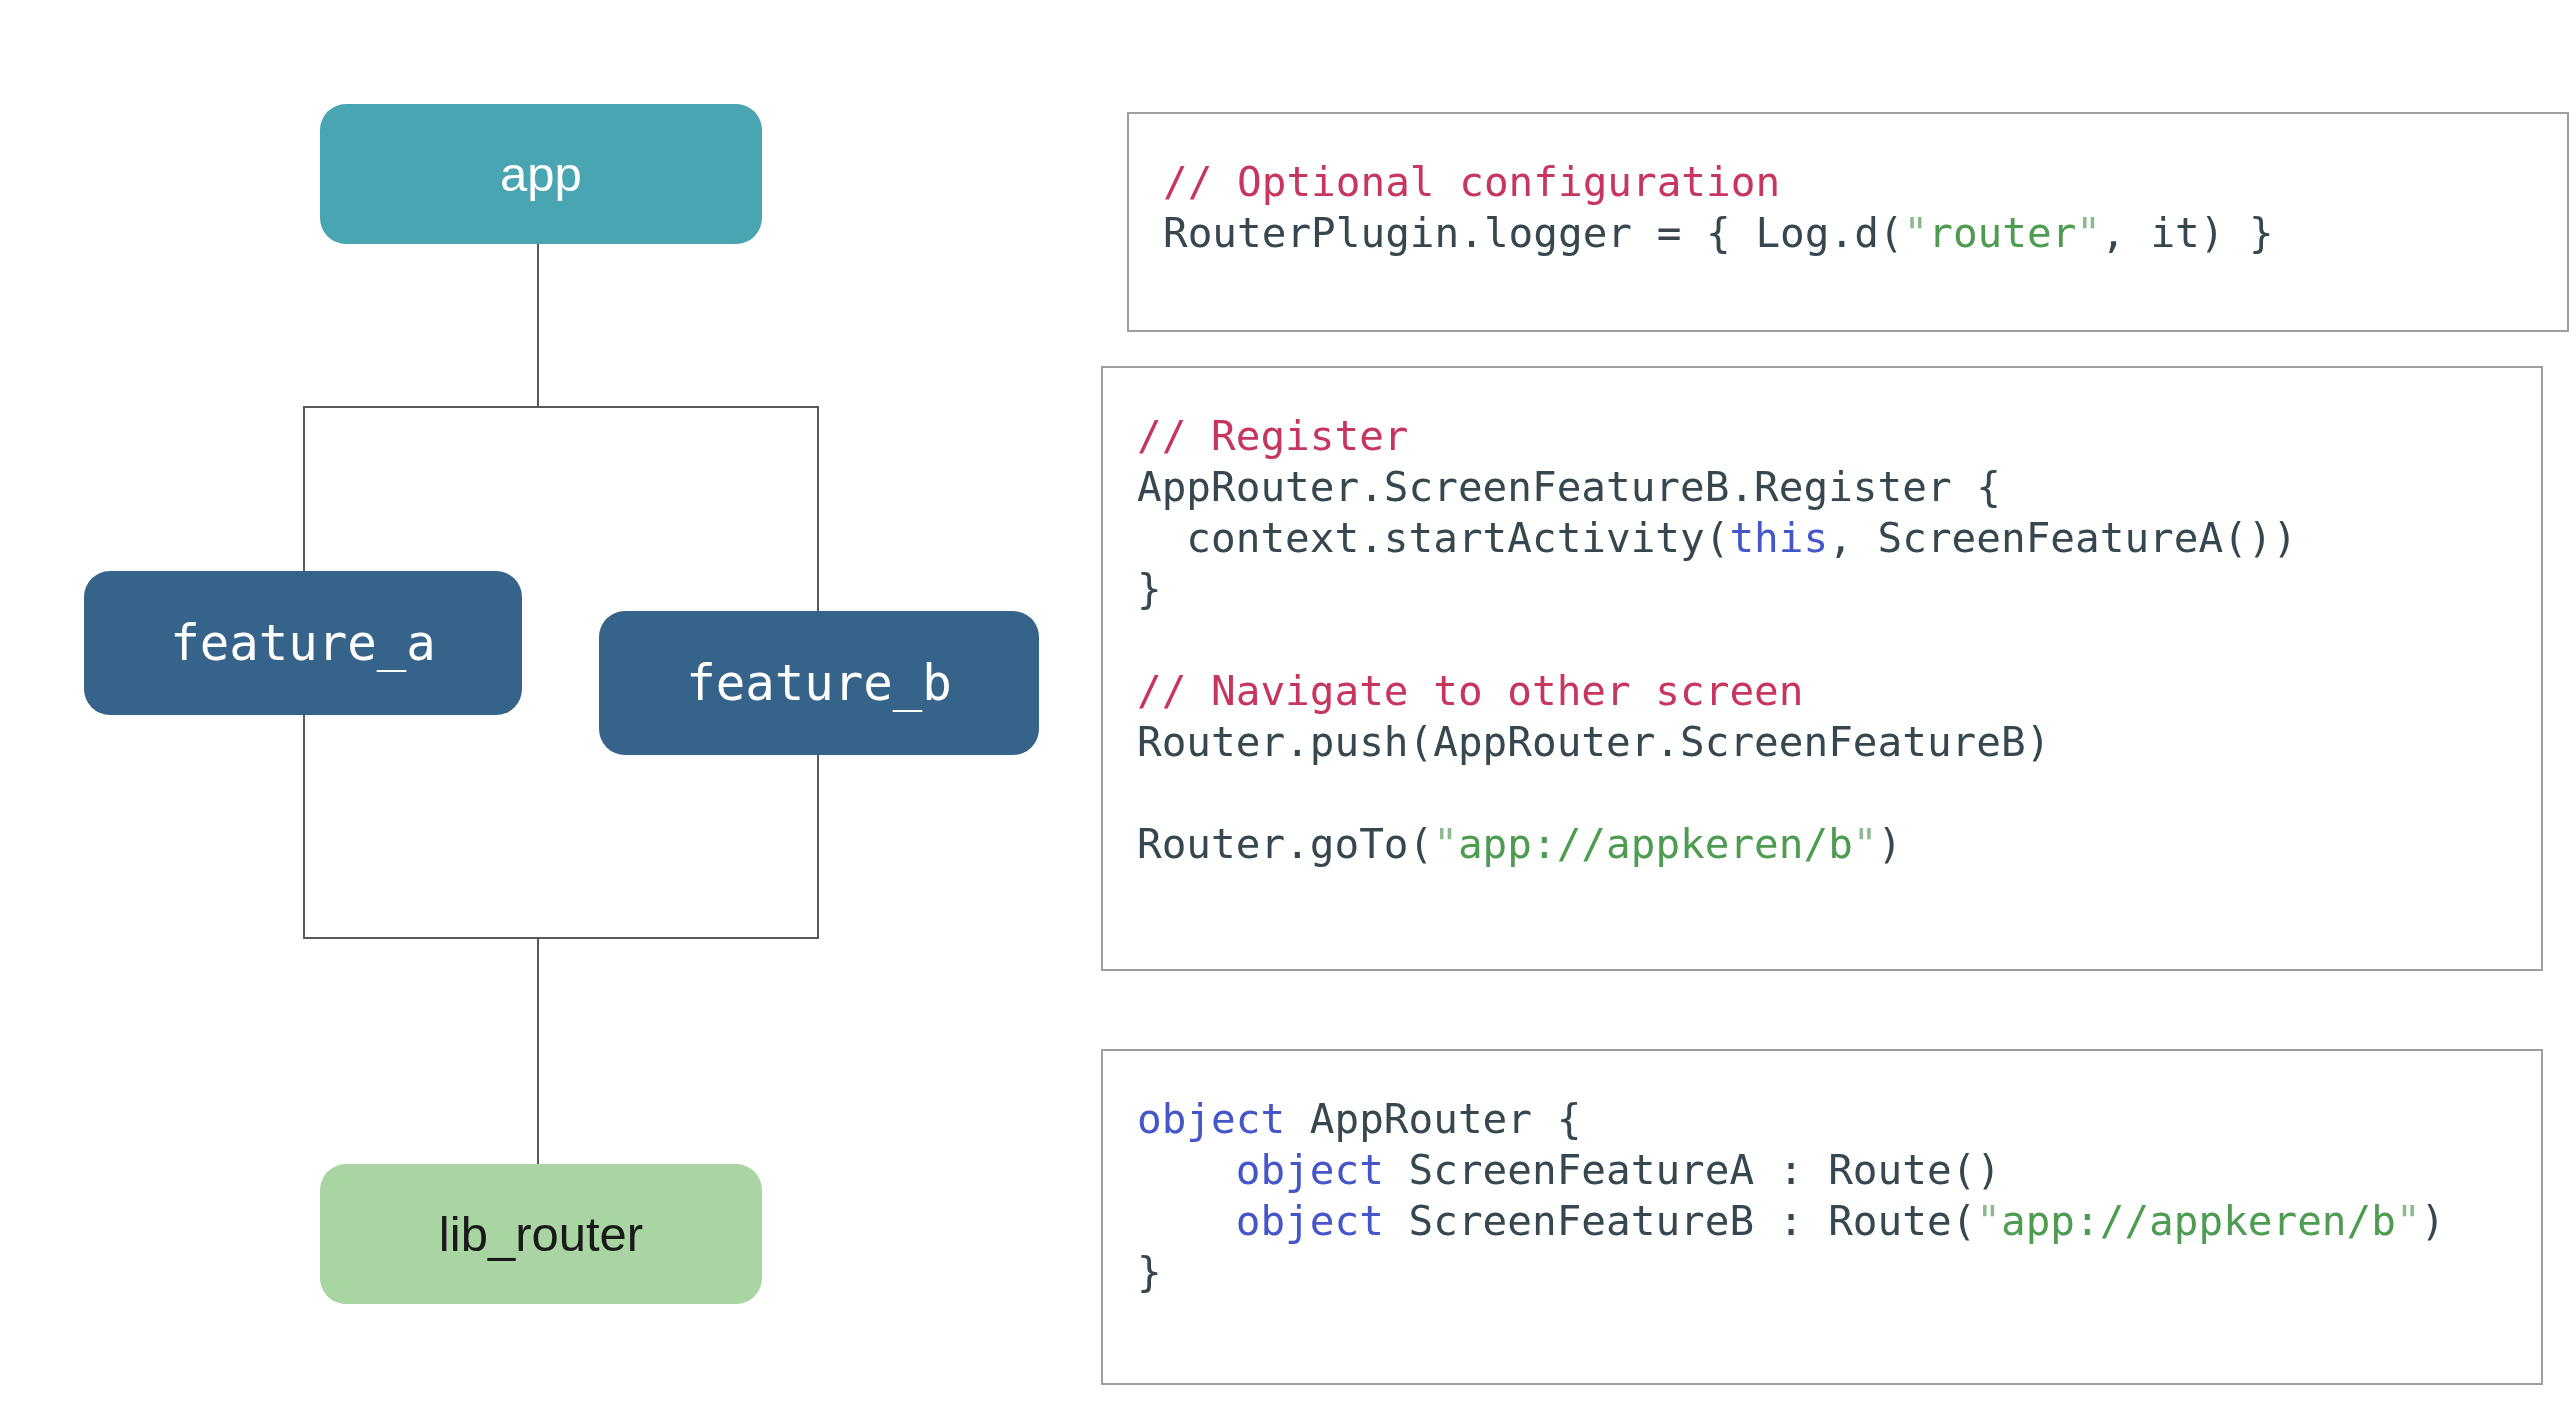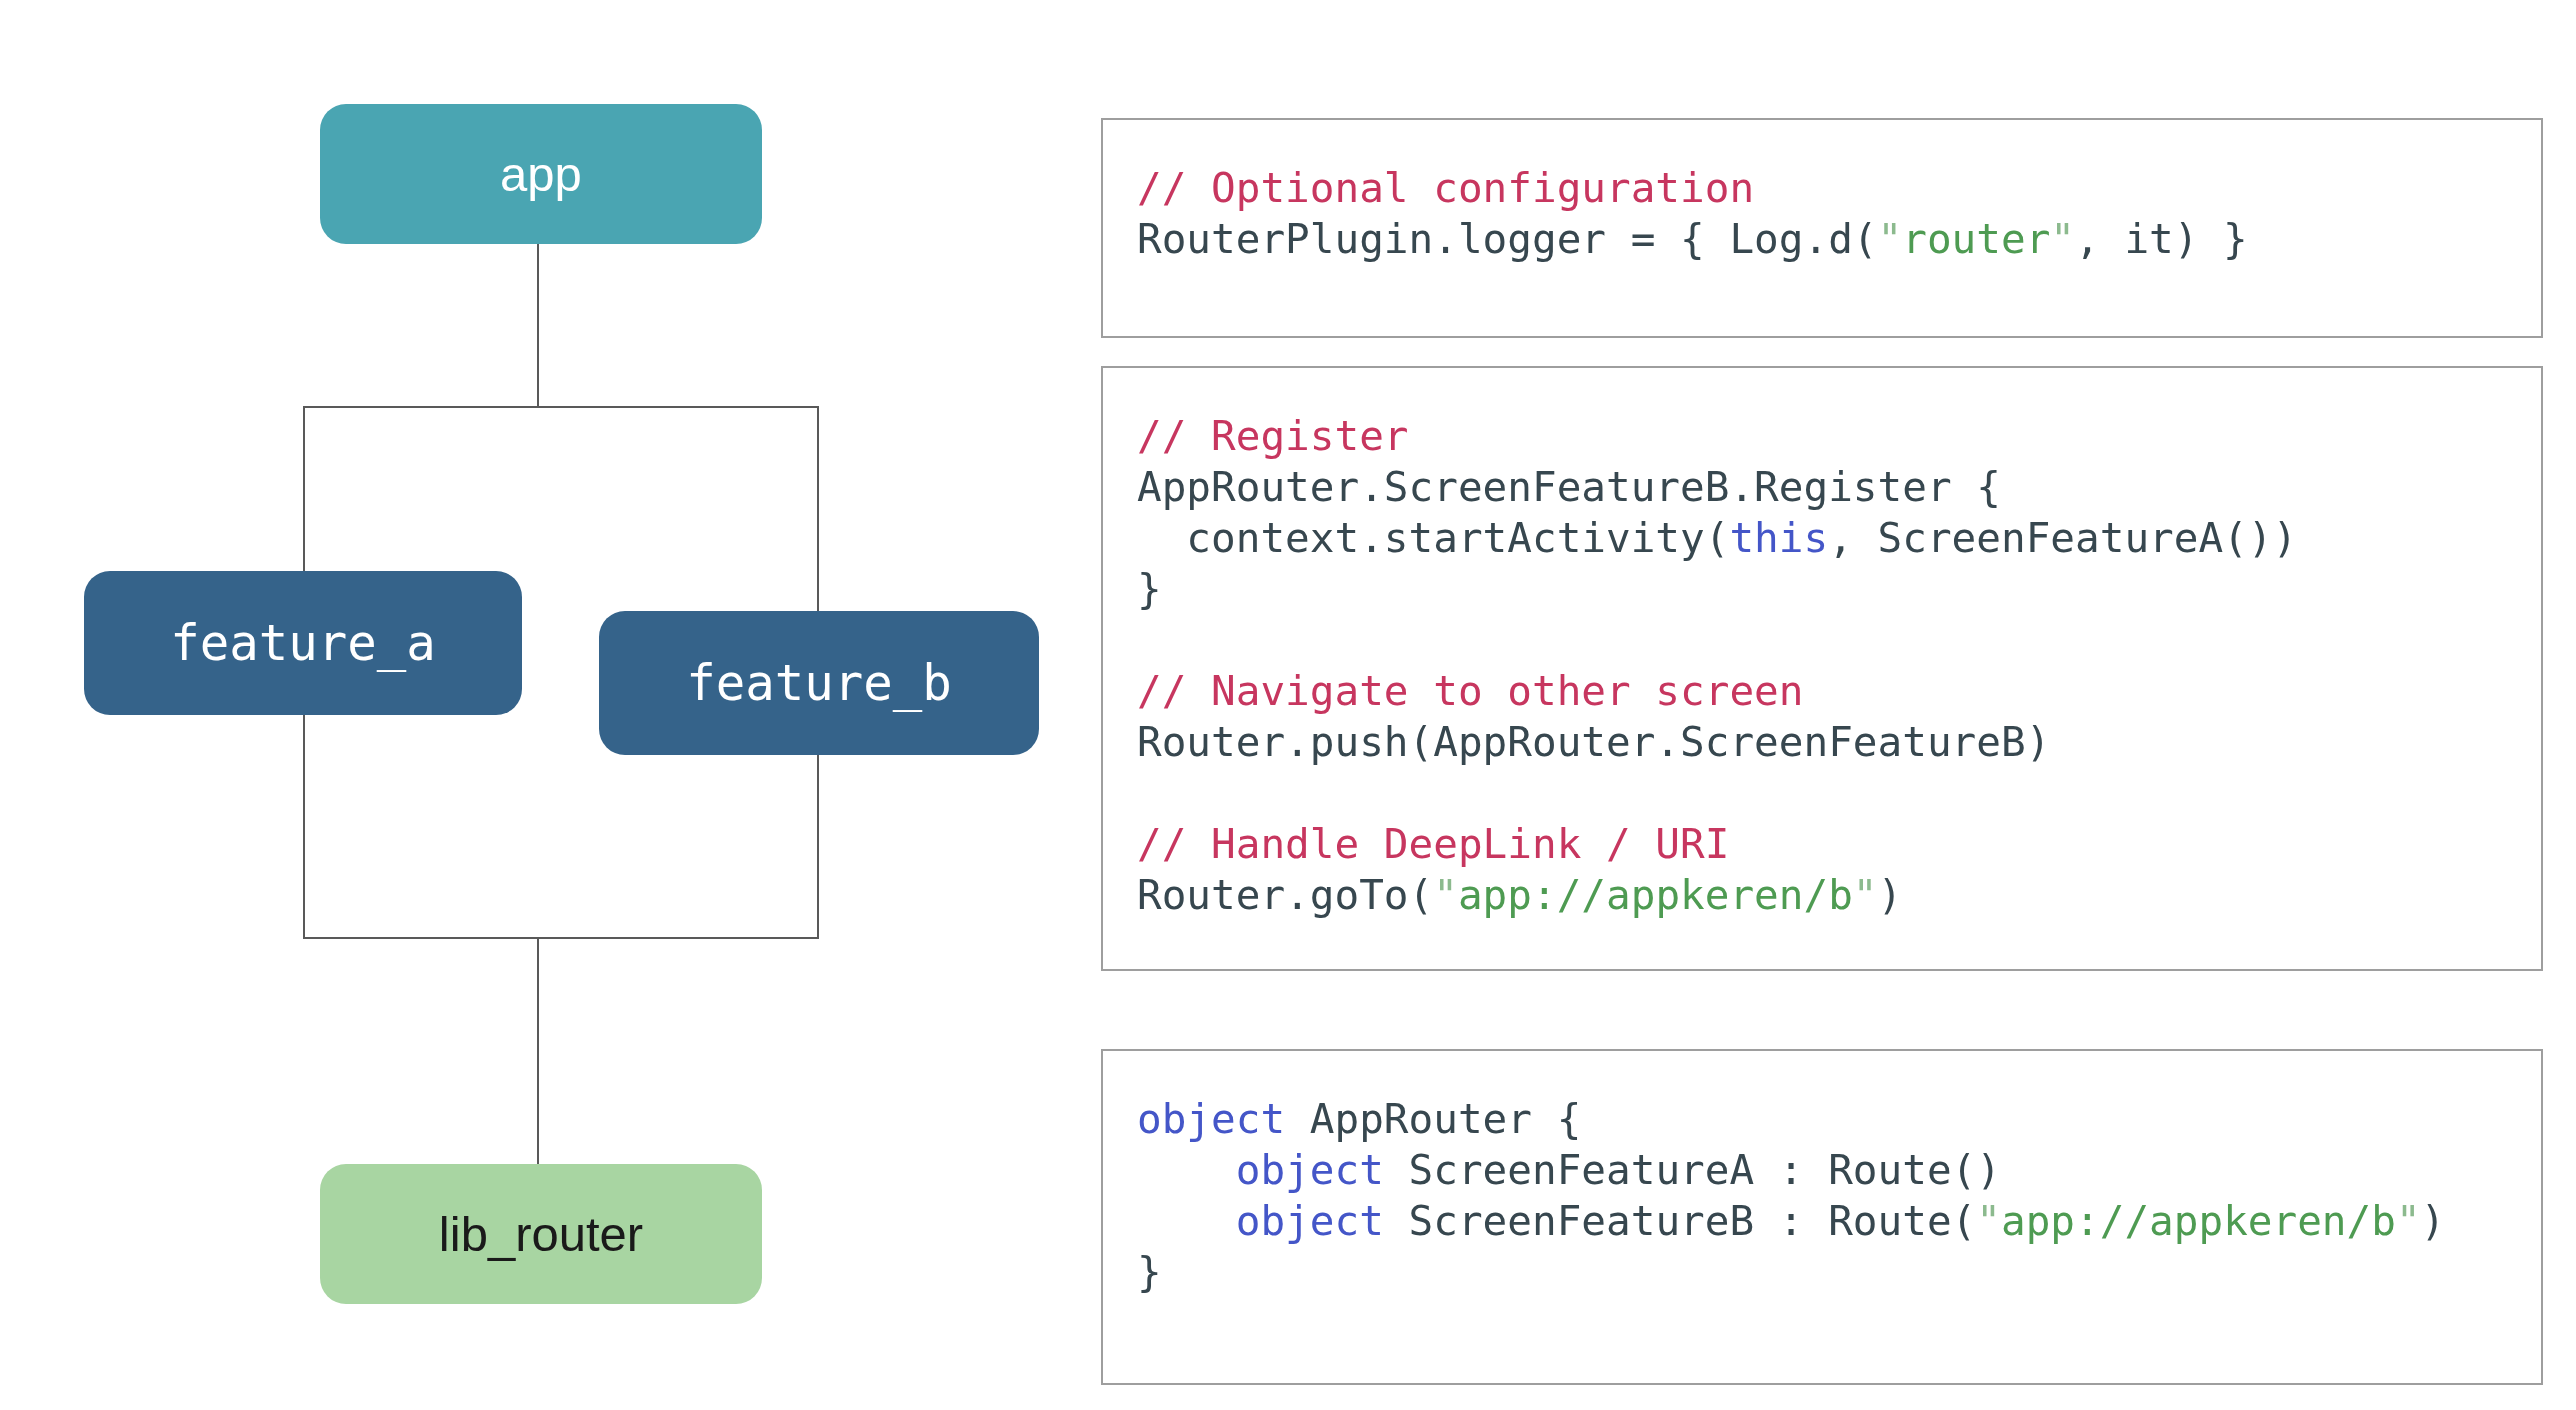--- a/index.html
+++ b/index.html
@@ -31,21 +31,21 @@
   .edge-rect{position:absolute;left:303px;top:406px;width:516px;height:533px;
              border:2.3px solid var(--connector);background:transparent;box-sizing:border-box;}
   .edge-v2{left:537px;top:939px;width:2.3px;height:226px;}
   .node{z-index:2;}
   .edge,.edge-rect{z-index:1;}
 
   
   .code-box{position:absolute;left:1101px;width:1442px;box-sizing:border-box;
             border:2.3px solid var(--code-border);background:#ffffff;
             padding:43px 34px;overflow:hidden;}
-  .code-box-1{top:118px;height:220px;}
+  .code-box-1{top:112px;height:220px;margin-left:26px;}
   .code-box-2{top:366px;height:605px;}
   .code-box-3{top:1049px;height:336px;}
   .code-line{white-space:pre;font-size:41px;line-height:51px;color:var(--code-default);}
   .tok-code{color:var(--code-default);}
   .tok-comment{color:var(--code-comment);}
   .tok-keyword{color:var(--code-keyword);}
   .tok-string{color:var(--code-string);}
   .tok-quote{color:var(--code-quote);}
 </style>
 </head>
@@ -78,21 +78,20 @@
     </div>
   <div class="code-box code-box-2">
       <div class="code-line"><span class="tok-comment">// Register</span></div>
       <div class="code-line"><span class="tok-code">AppRouter.ScreenFeatureB.Register {</span></div>
       <div class="code-line"><span class="tok-code">  context.startActivity(</span><span class="tok-keyword">this</span><span class="tok-code">, ScreenFeatureA())</span></div>
       <div class="code-line"><span class="tok-code">}</span></div>
       <div class="code-line">&nbsp;</div>
       <div class="code-line"><span class="tok-comment">// Navigate to other screen</span></div>
       <div class="code-line"><span class="tok-code">Router.push(AppRouter.ScreenFeatureB)</span></div>
       <div class="code-line">&nbsp;</div>
-      <div class="code-line"><span class="tok-comment">// Handle DeepLink / URI</span></div>
       <div class="code-line"><span class="tok-code">Router.goTo(</span><span class="tok-quote">"</span><span class="tok-string">app://appkeren/b</span><span class="tok-quote">"</span><span class="tok-code">)</span></div>
     </div>
   <div class="code-box code-box-3">
       <div class="code-line"><span class="tok-keyword">object</span><span class="tok-code"> AppRouter {</span></div>
       <div class="code-line"><span class="tok-code">    </span><span class="tok-keyword">object</span><span class="tok-code"> ScreenFeatureA : Route()</span></div>
       <div class="code-line"><span class="tok-code">    </span><span class="tok-keyword">object</span><span class="tok-code"> ScreenFeatureB : Route(</span><span class="tok-quote">"</span><span class="tok-string">app://appkeren/b</span><span class="tok-quote">"</span><span class="tok-code">)</span></div>
       <div class="code-line"><span class="tok-code">}</span></div>
     </div>
 
 </div>

